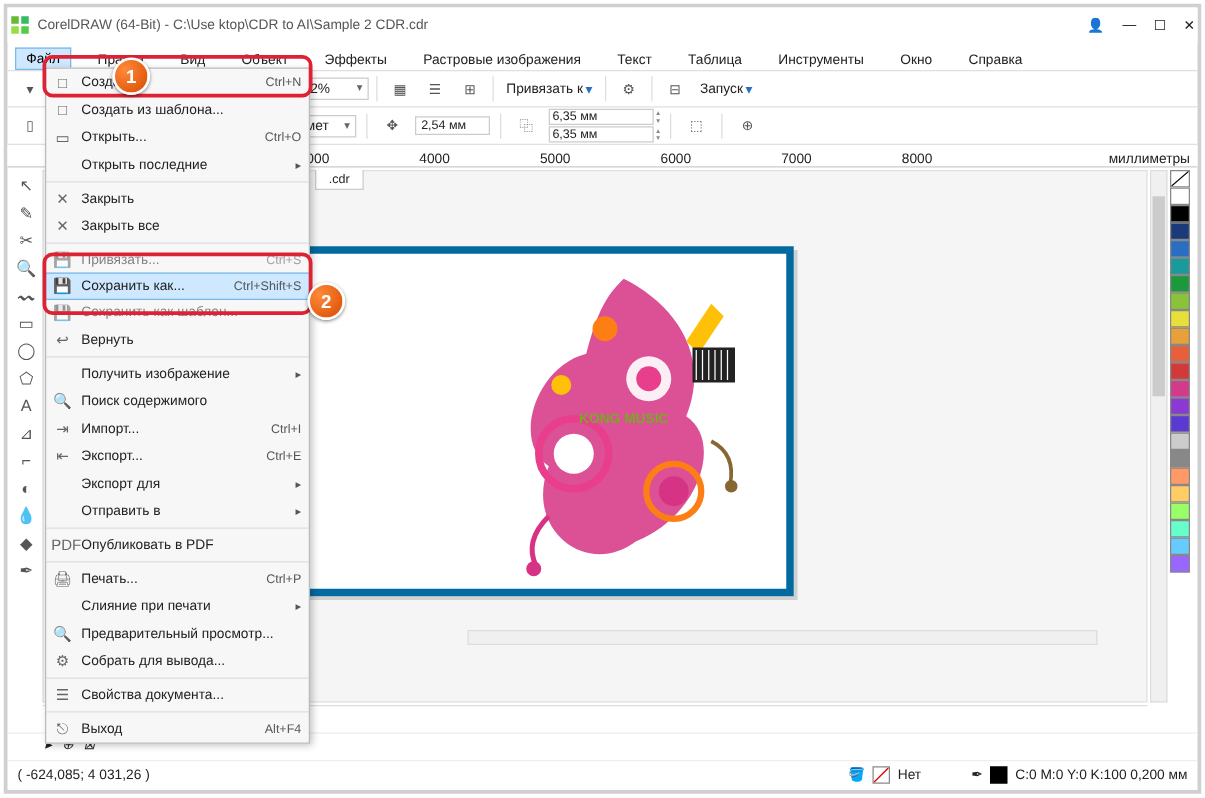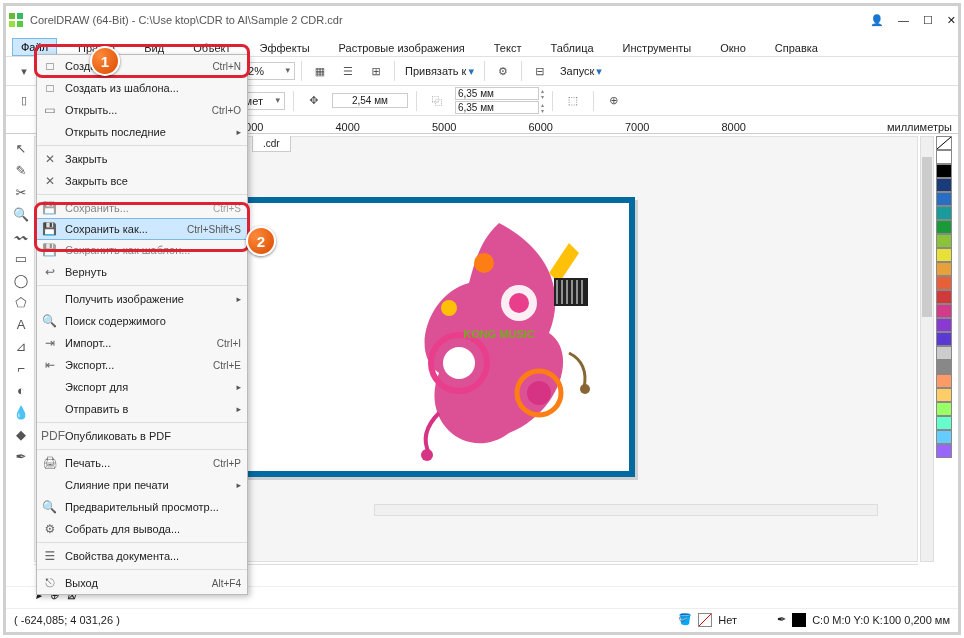--- a/index.html
+++ b/index.html
@@ -14,21 +14,21 @@
 .menubar{height:22px;display:flex;align-items:flex-end;padding:0 6px;gap:13px;color:#888}
 .menubar .mi{padding:2px 8px}
 .menubar .mi.active{background:#cde8ff;border:1px solid #7ab8e6;color:#000}
 .toolbar{height:30px;border-top:1px solid #e0e0e0;border-bottom:1px solid #e0e0e0;display:flex;align-items:center;gap:4px;padding:0 6px}
 .tbtn{width:24px;height:24px;display:flex;align-items:center;justify-content:center;color:#555}
 .sep{width:1px;height:20px;background:#ddd;margin:0 2px}
 .zoom-sel{border:1px solid #ccc;padding:2px 16px 2px 6px;min-width:60px;position:relative}
 .zoom-sel::after{content:"▾";position:absolute;right:4px;top:2px;font-size:9px;color:#666}
 .linkbtn{color:#2a6ec2;padding:2px 4px;display:flex;align-items:flex-start;gap:2px}
 .propbar{height:30px;border-bottom:1px solid #e0e0e0;display:flex;align-items:center;gap:6px;padding:0 6px}
-.smallinput{border:1px solid #ccc;padding:1px 19px;min-width:60px;font-size:10px}
+.smallinput{border:1px solid #ccc;padding:1px 4px;min-width:60px;font-size:10px}
 .dualinput{display:flex;flex-direction:column;gap:1px}
 .dualinput input{border:1px solid #ccc;width:84px;height:13px;font-size:10px;padding:0 2px}
 .dualinput .row{display:flex;align-items:center;gap:2px}
 .dualinput .spn{display:flex;flex-direction:column;font-size:6px;line-height:6px;color:#888}
 .ruler-h{height:18px;background:#fff;border-bottom:1px solid #ccc;display:flex;align-items:flex-end;font-size:9px;color:#888;padding-left:40px;gap:72px;overflow:hidden}
 .workarea{position:absolute;top:130px;left:28px;right:40px;bottom:70px;background:#f5f5f5;border:1px solid #e0e0e0}
 .canvas{position:absolute;top:60px;left:60px;width:540px;height:280px;background:#fff;border:6px solid #0369a1;box-shadow:3px 3px 0 rgba(0,0,0,.15)}
 .art{position:absolute;top:10px;right:20px;width:220px;height:260px}
 .toolbox{position:absolute;top:130px;left:4px;width:22px;bottom:70px;display:flex;flex-direction:column;align-items:center;gap:2px;padding-top:2px}
 .toolbox .t{width:20px;height:20px;display:flex;align-items:center;justify-content:center;color:#555;font-size:13px}
@@ -280,21 +280,21 @@
         <span class="ico">✕</span>
         <span class="lbl">Закрыть</span>
       </div>
       <div class="row">
         <span class="ico">✕</span>
         <span class="lbl">Закрыть все</span>
       </div>
       <hr>
       <div class="row" style="opacity: 0.55;">
         <span class="ico">💾</span>
-        <span class="lbl">Сохранить...</span>
+        <span class="lbl">Привязать...</span>
         <span class="sc">Ctrl+S</span>
       </div>
       <div class="row hl">
         <span class="ico">💾</span>
         <span class="lbl">Сохранить как...</span>
         <span class="sc">Ctrl+Shift+S</span>
       </div>
       <div class="row" style="opacity: 0.55;">
         <span class="ico">💾</span>
         <span class="lbl">Сохранить как шаблон...</span>

